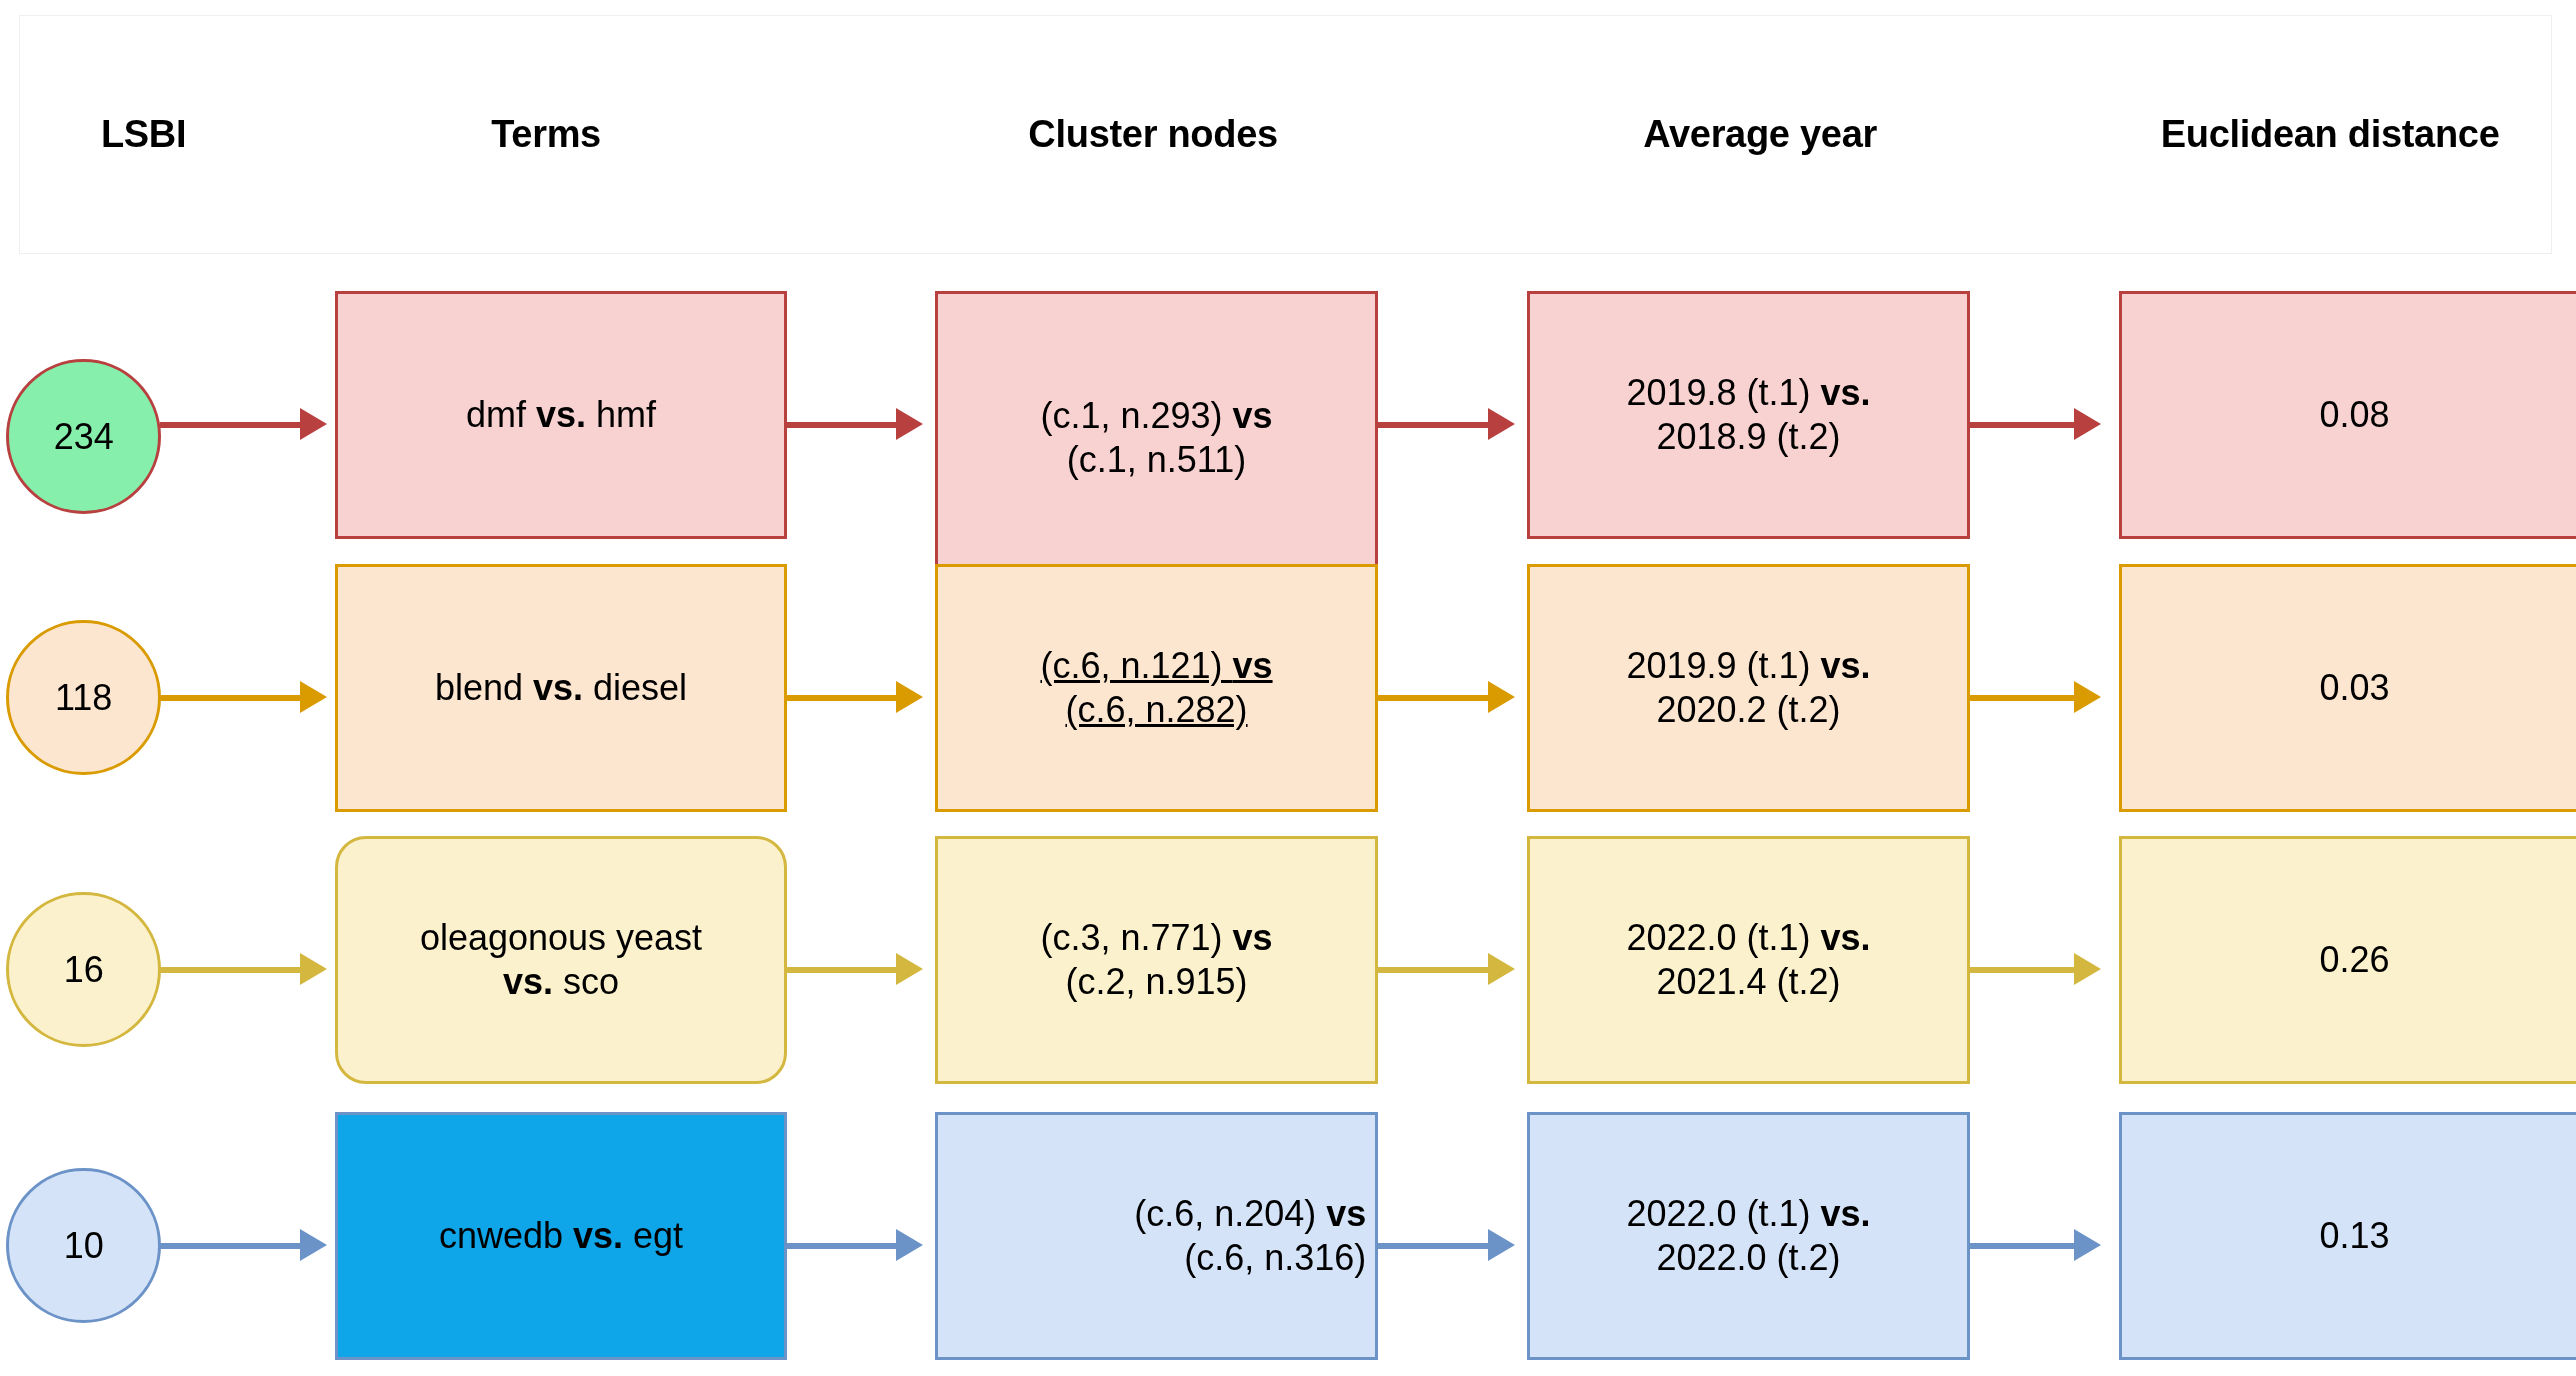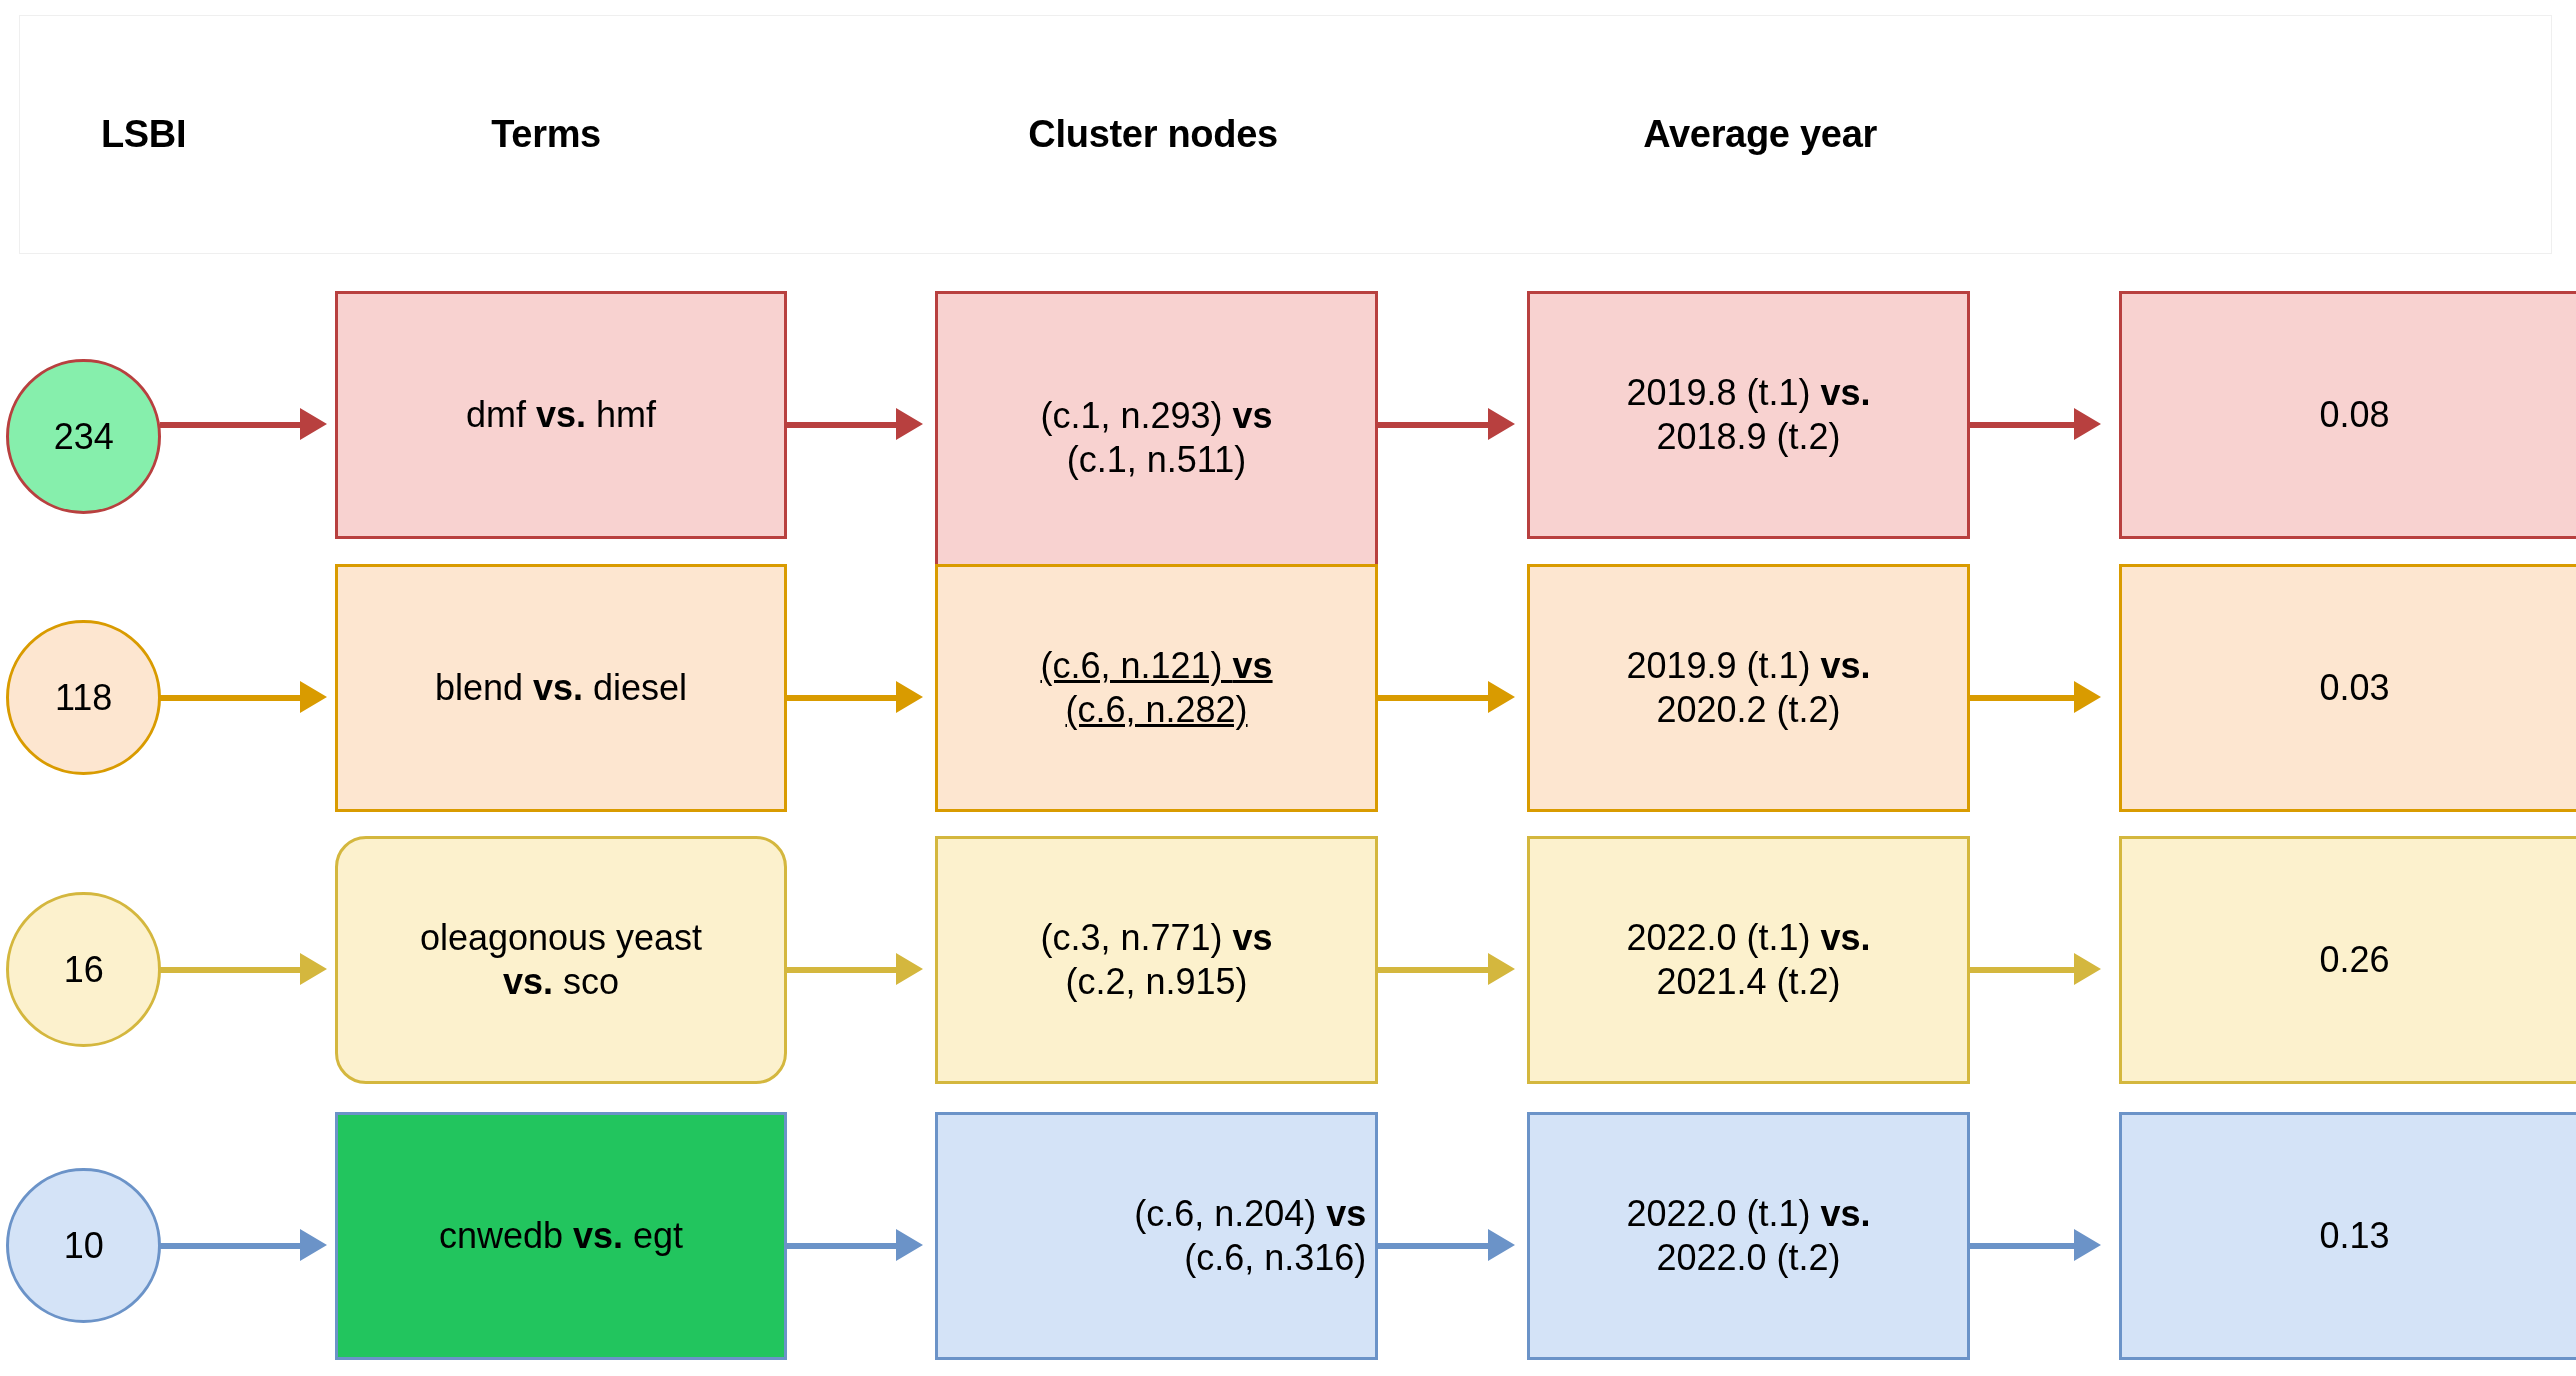--- a/index.html
+++ b/index.html
@@ -81,20 +81,23 @@
   </div>
   <div class="header-cell" style="left:291px;width:471px;">
     <span>Terms</span>
   </div>
   <div class="header-cell" style="left:898px;width:471px;">
     <span>Cluster nodes</span>
   </div>
   <div class="header-cell" style="left:1505px;width:471px;">
     <span>Average year</span>
   </div>
+  <div class="header-cell" style="left:2075px;width:471px;">
+    <span>Euclidean distance</span>
+  </div>
 </div>
 
 <div class="row" style="top:285px;">
   <div class="node-circle" style="left:6.2px;top:74px;width:155px;height:155px;background:#86efac;border-color:#b8403f;">
     <span>234</span>
   </div>
   <div class="conn" style="left:160px;top:137px;width:146px;background:#b8403f;"></div>
   <div class="arrow-head" style="left:300px;top:123px;border-left-color:#b8403f;"></div>
 
   <div class="cell-box" style="left:335px;top:6.2px;width:452px;height:248px;background:#f8d2d0;border-color:#b8403f;">
@@ -187,21 +190,21 @@
   </div>
 </div>
 
 <div class="row" style="top:1106px;">
   <div class="node-circle" style="left:6.2px;top:62px;width:155px;height:155px;background:#d4e3f7;border-color:#6b93c8;">
     <span>10</span>
   </div>
   <div class="conn" style="left:160px;top:137px;width:146px;background:#6b93c8;"></div>
   <div class="arrow-head" style="left:300px;top:123px;border-left-color:#6b93c8;"></div>
 
-  <div class="cell-box" style="left:335px;top:6.2px;width:452px;height:248px;background:#22c55e;border-color:#6b93c8;">
+  <div class="cell-box" style="left:335px;top:6.2px;width:452px;height:248px;background:#0ea5e9;border-color:#6b93c8;">
     <span><span>cnwedb </span><b>vs.</b><span> egt</span></span>
   </div>
   <div class="conn" style="left:787px;top:137px;width:115px;background:#6b93c8;"></div>
   <div class="arrow-head" style="left:896px;top:123px;border-left-color:#6b93c8;"></div>
 
   <div class="cell-box" style="left:935px;top:6.2px;width:443px;height:248px;background:#d4e3f7;border-color:#6b93c8;flex-direction:column;align-items:flex-end;">
     <span class="t"><span>(c.6, n.204) </span><b>vs</b></span>
     <span class="t">(c.6, n.316)</span>
   </div>
   <div class="conn" style="left:1378px;top:137px;width:115px;background:#6b93c8;"></div>

